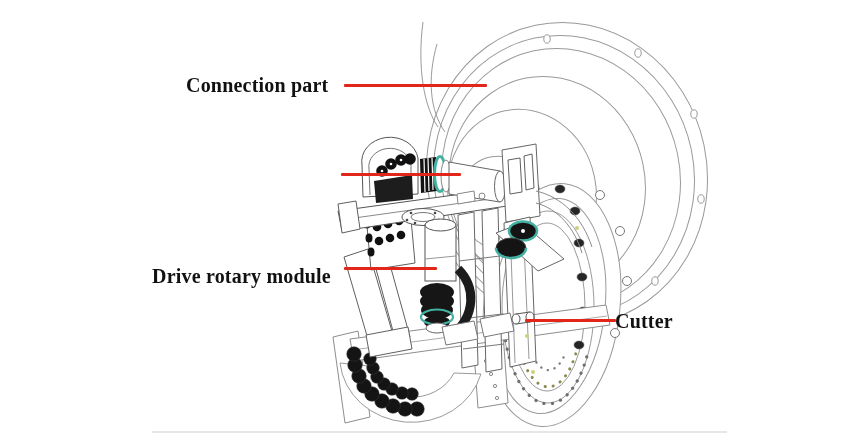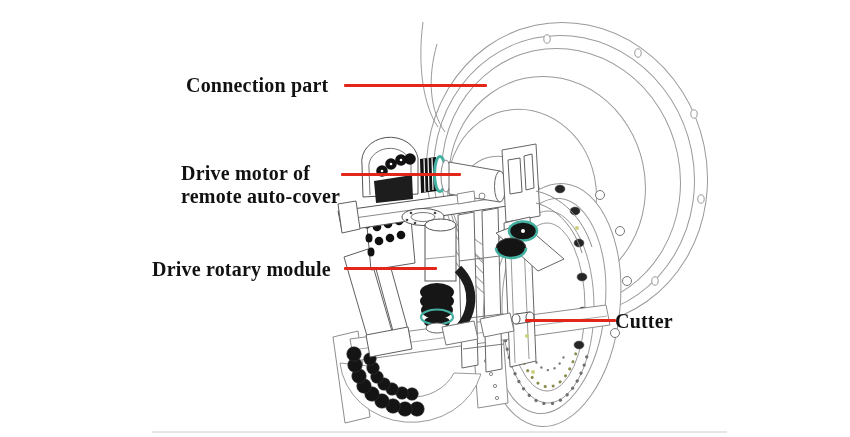--- a/index.html
+++ b/index.html
@@ -209,26 +209,22 @@
       <g fill="#cdd07e" stroke="none">
         <circle cx="527" cy="317" r="2"></circle>
           <circle cx="533" cy="353" r="2"></circle>
       </g>
     </g>
   </svg>
 
   <div class="label" style="left:186px;top:55px">Connection part</div>
   <div class="leader" style="left:344px;top:65px;width:143px"></div>
 
-  <div class="label" style="left:181px;top:143px">
-    <div>Drive motor of</div>
-    <div>remote auto-cover</div>
-  </div>
   <div class="leader" style="left:341px;top:154px;width:120px"></div>
 
-  <div class="label" style="left:152px;top:239px">Drive rotary module</div>
+  <div class="label" style="left:152px;top:246px">Drive rotary module</div>
   <div class="leader" style="left:344px;top:248px;width:93px"></div>
 
   <div class="label" style="left:615px;top:291px">Cutter</div>
   <div class="leader" style="left:525px;top:300px;width:91px"></div>
 
   <div class="baseline" style="left:152px;top:412px;width:575px"></div>
 </div>
 
 </body></html>

